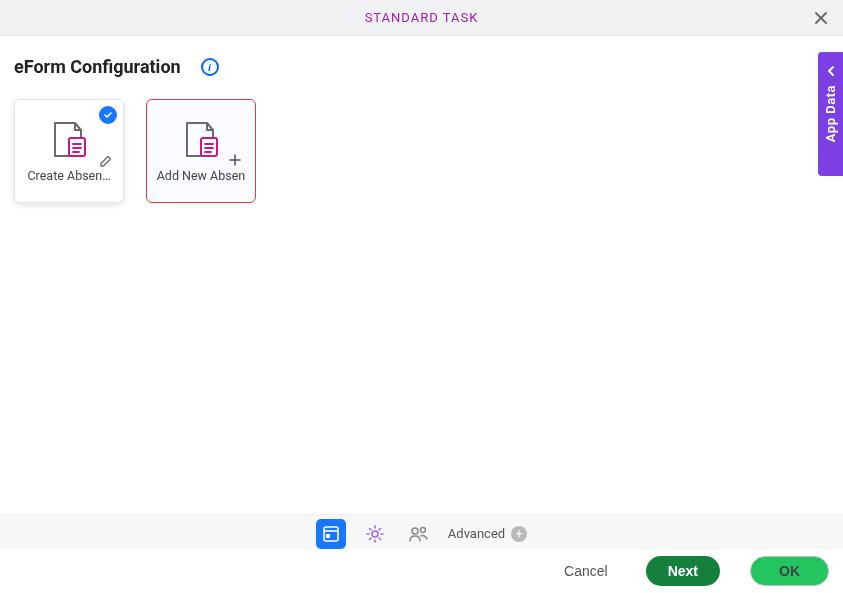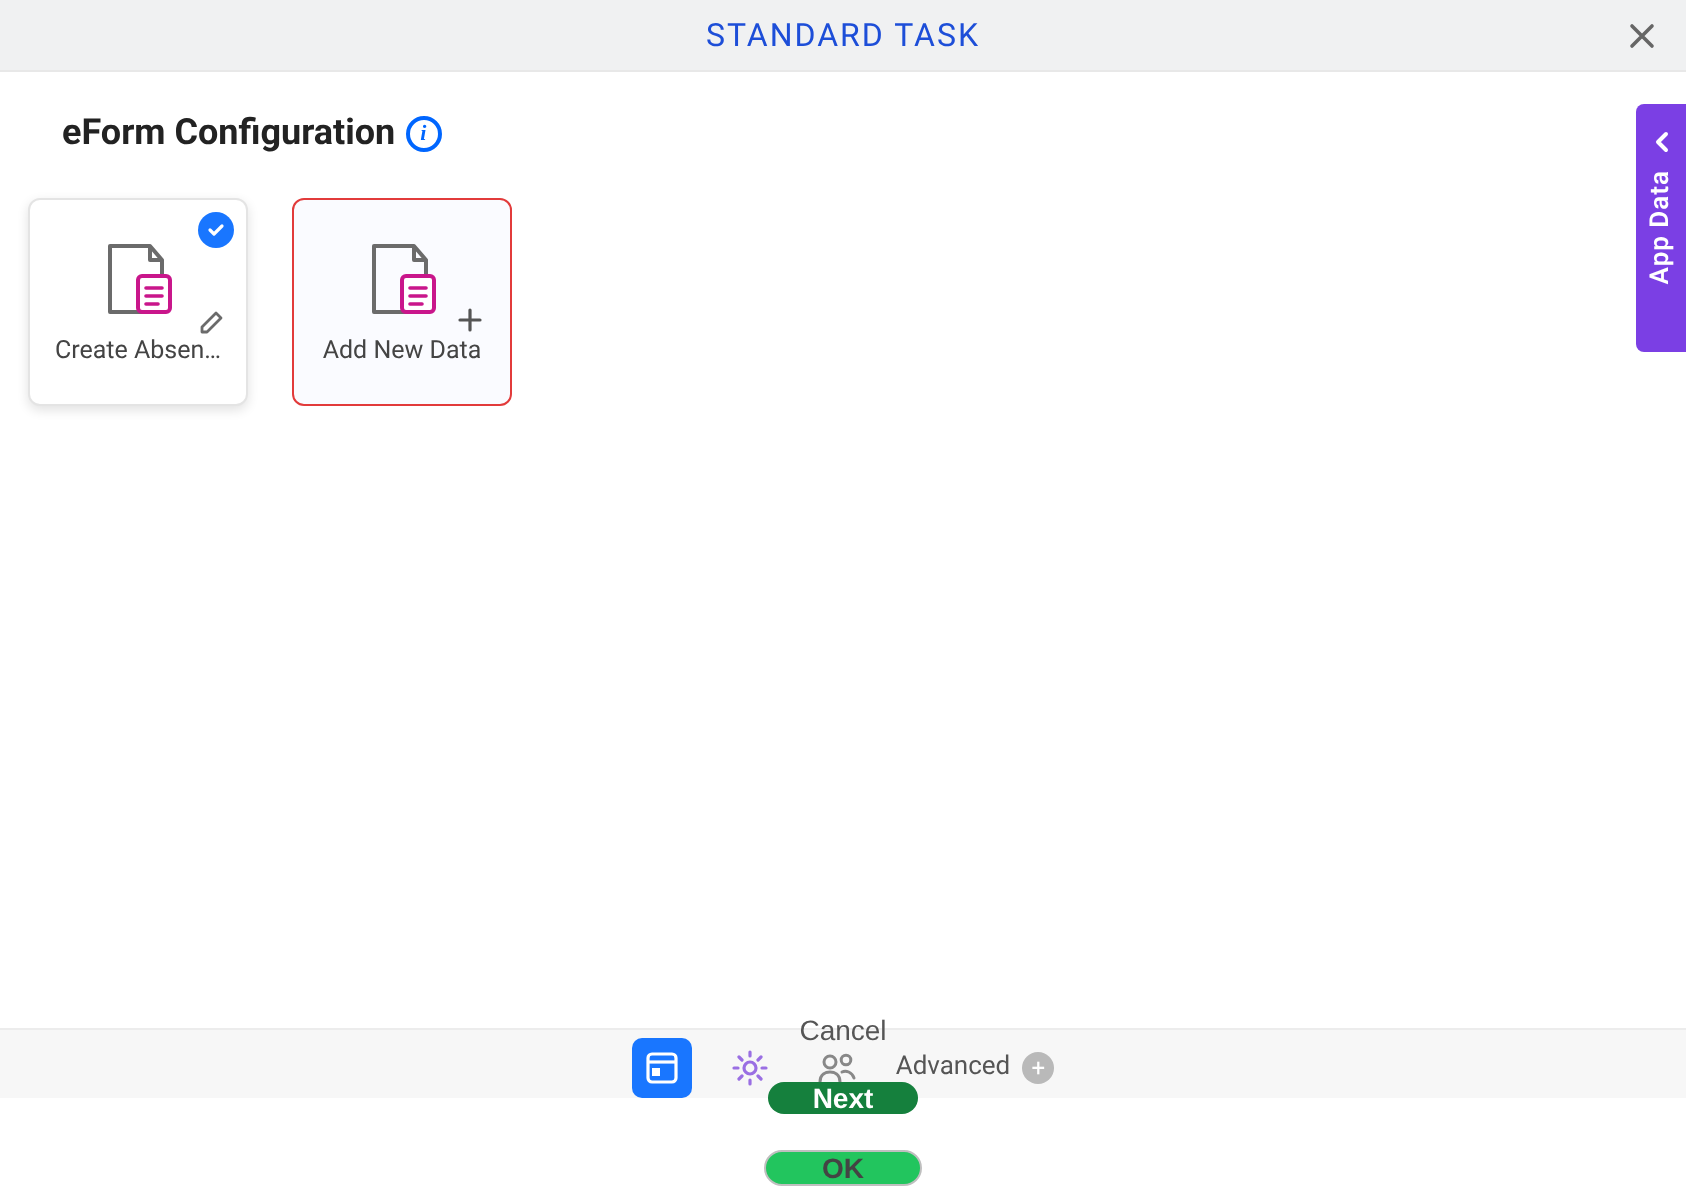--- a/index.html
+++ b/index.html
@@ -15,45 +15,44 @@
   .header-bar {
     height: 36px;
     background: #f0f1f2;
     display: flex;
     align-items: center;
     justify-content: center;
     position: relative;
     border-bottom: 1px solid #e8e8e8;
   }
   .header-title {
-    font-size: 16px;
+    font-size: 13px;
     letter-spacing: 1px;
-    color: #1d4ed8;
+    color: #a21caf;
   }
   .close-btn {
     position: absolute;
     right: 8px;
     top: 4px;
     width: 28px;
     height: 28px;
     display: flex;
     align-items: center;
     justify-content: center;
     cursor: pointer;
     color: #666;
   }
   .content {
     padding: 20px 14px;
   }
   .section-title-row {
     display: flex;
     align-items: center;
-    gap: 5px;
+    gap: 20px;
     margin-bottom: 22px;
-    margin-left: 17px;
   }
   .section-title {
     font-size: 18px;
     font-weight: 700;
     color: #222;
   }
   .info-icon {
     width: 18px;
     height: 18px;
     border: 2px solid #0066ff;
@@ -197,24 +196,23 @@
   }
   .footer-bar {
     position: absolute;
     bottom: 0;
     left: 0;
     right: 0;
     height: 44px;
     display: flex;
     align-items: center;
     justify-content: flex-end;
-    gap: 18px;
+    gap: 30px;
     padding: 0 14px;
     background: #fff;
-    flex-direction: column;
   }
   .btn {
     height: 30px;
     padding: 0 22px;
     border-radius: 15px;
     font-size: 14px;
     font-weight: 600;
     cursor: pointer;
     display: flex;
     align-items: center;
@@ -283,21 +281,21 @@
         <path d="M10 3 H30 L36 10 V36 H10 Z" fill="none" stroke="#6b6b6b" stroke-width="2" stroke-linejoin="round"></path>
         <path d="M30 3 V10 H36" fill="none" stroke="#6b6b6b" stroke-width="2" stroke-linejoin="round"></path>
         <rect x="24" y="18" width="16" height="18" rx="2" fill="#fff" stroke="#c9168b" stroke-width="2"></rect>
         <path d="M28 24 H36 M28 28 H36 M28 32 H34" stroke="#c9168b" stroke-width="1.8" stroke-linecap="round"></path>
       </svg>
       <span class="plus-small">
         <svg width="12" height="12" viewBox="0 0 12 12">
             <path d="M6 1 V11 M1 6 H11" stroke="#555" stroke-width="1.6" stroke-linecap="round"></path>
           </svg>
       </span>
-      <span class="card-label">Add New Data</span>
+      <span class="card-label">Add New Absen</span>
     </div>
 
   </div>
 </div>
 
 <div class="app-data-tab">
   <span class="chev">
     <svg width="10" height="12" viewBox="0 0 10 12">
         <path d="M7 2 L3 6 L7 10" stroke="#fff" stroke-width="2" fill="none" stroke-linecap="round" stroke-linejoin="round"></path>
       </svg>

